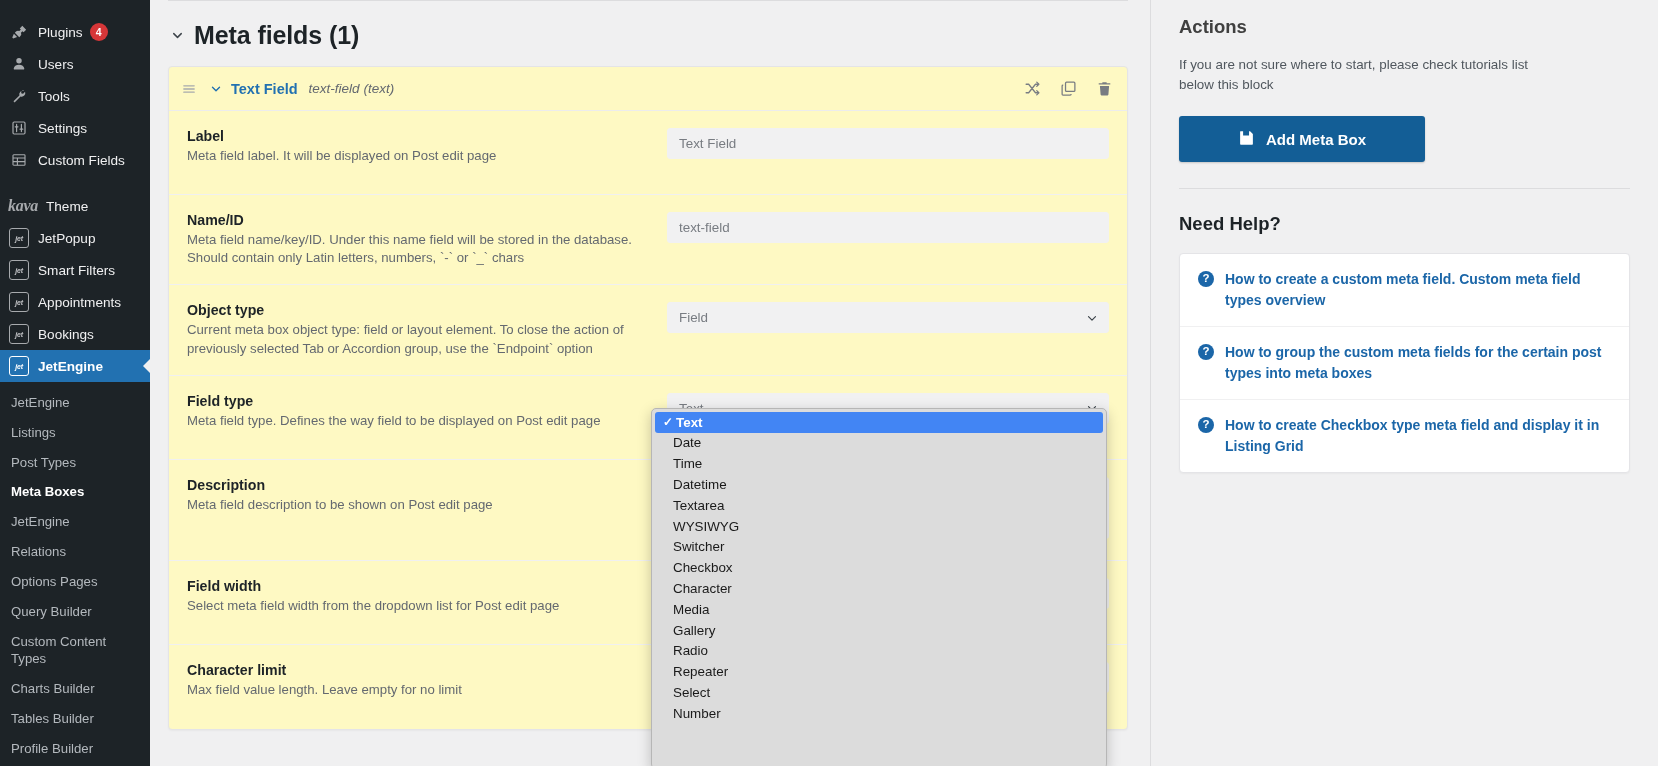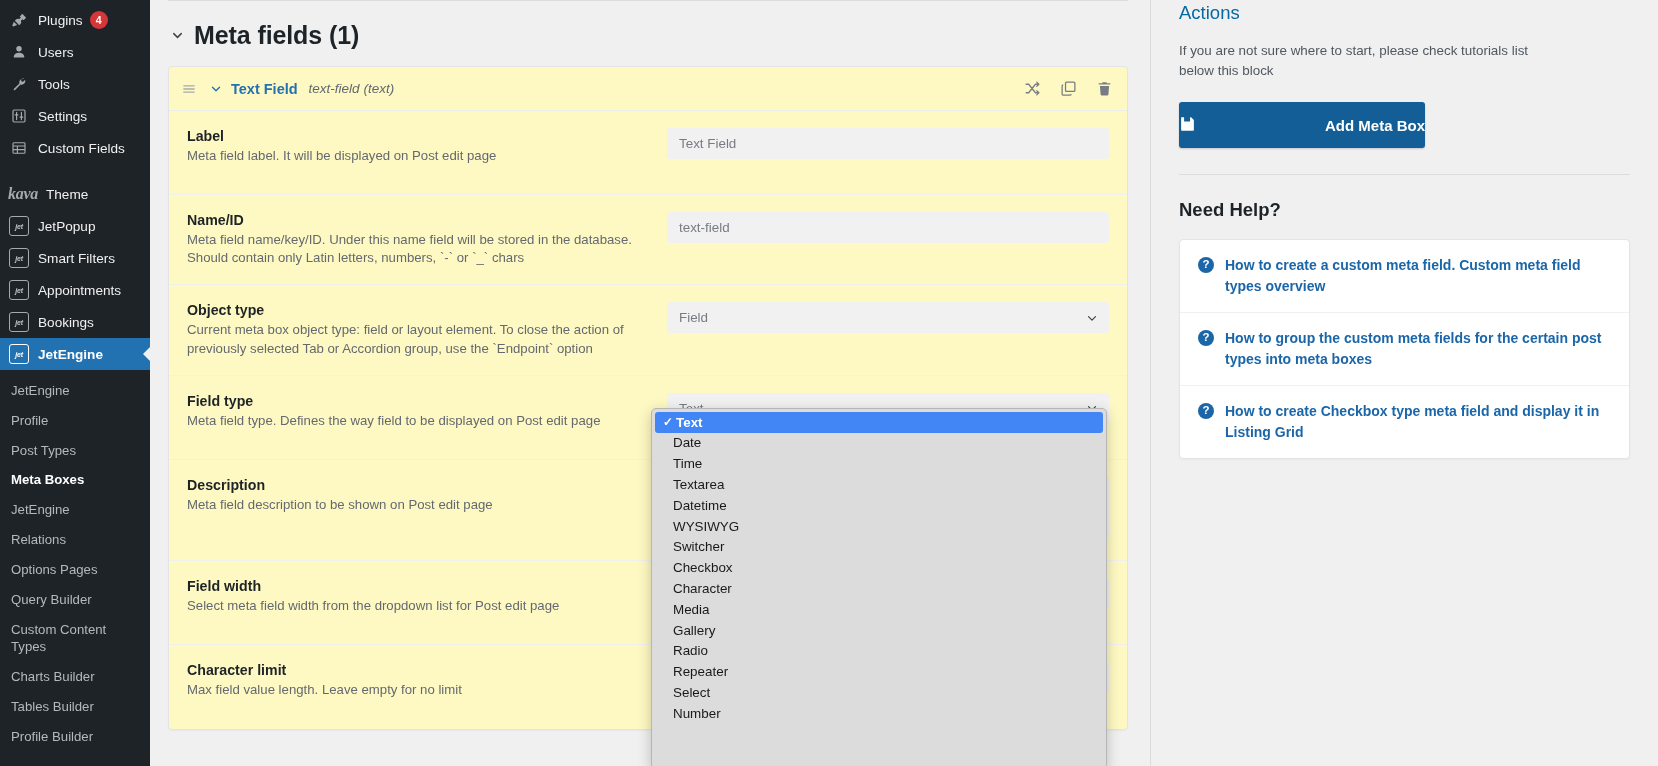--- a/index.html
+++ b/index.html
@@ -9,21 +9,21 @@
     font-family: "Liberation Sans", sans-serif;
     background: #f0f0f1;
   }
   .app { display: flex; width: 1658px; height: 766px; position: relative; }
 
   
   .sidebar {
     width: 150px; flex: 0 0 150px;
     background: #1d2327;
     color: #f0f0f1;
-    padding-top: 0px;
+    padding-top: 12px;
     position: relative;
     overflow: hidden;
   }
   .menu-top { padding-top: 4px; }
   .menu-item {
     display: flex; align-items: center;
     height: 32px;
     padding: 0 10px 0 9px;
     color: #f0f0f1;
     font-size: 13.6px;
@@ -213,37 +213,37 @@
 
   
   .rightbar {
     width: 508px; flex: 0 0 508px;
     background: #f0f0f1;
     border-left: 1px solid #dcdcde;
     padding: 0 28px 0 28px;
     position: relative;
   }
   .rb-title {
-    font-size: 18.5px; font-weight: 400; color: #0369a1;
-    padding-top: 2px;
+    font-size: 18.5px; font-weight: 700; color: #404040;
+    padding-top: 16px;
   }
   .rb-text {
     font-size: 13.4px; color: #50575e;
     line-height: 1.5;
     margin-top: 17px;
     max-width: 385px;
   }
   .add-btn {
     margin-top: 21px;
     width: 246px; height: 46px;
     background: #135e96;
     border: none; border-radius: 3px;
     color: #fff;
     font-size: 15px; font-weight: 700;
-    display: flex; align-items: center; justify-content: space-between;
+    display: flex; align-items: center; justify-content: center;
     gap: 11px;
     cursor: pointer;
     box-shadow: 0 1px 2px rgba(0,0,0,.18);
     font-family: "Liberation Sans", sans-serif;
   }
   .rb-divider { height: 1px; background: #dcdcde; margin: 26px 0 0 0; }
   .rb-title2 {
     font-size: 18.5px; font-weight: 700; color: #1d2327;
     margin-top: 24px;
   }
@@ -367,21 +367,21 @@
       <div class="menu-item active">
         <span class="mi-ico">
             <span class="jet-ico">jet</span>
           </span>
         <span>JetEngine</span>
       </div>
     </div>
 
     <div class="submenu">
       <div class="sub-item">JetEngine</div>
-      <div class="sub-item">Profile</div>
+      <div class="sub-item">Listings</div>
       <div class="sub-item">Post Types</div>
       <div class="sub-item current">Meta Boxes</div>
       <div class="sub-item">JetEngine</div>
       <div class="sub-item">Relations</div>
       <div class="sub-item">Options Pages</div>
       <div class="sub-item">Query Builder</div>
       <div class="sub-item">Custom Content Types</div>
       <div class="sub-item">Charts Builder</div>
       <div class="sub-item">Tables Builder</div>
       <div class="sub-item">Profile Builder</div>
@@ -537,25 +537,25 @@
       <div class="opt">
         <span class="ck">✓</span>
         <span class="olabel">Date</span>
       </div>
       <div class="opt">
         <span class="ck">✓</span>
         <span class="olabel">Time</span>
       </div>
       <div class="opt">
         <span class="ck">✓</span>
+        <span class="olabel">Datetime</span>
+      </div>
+      <div class="opt">
+        <span class="ck">✓</span>
         <span class="olabel">Textarea</span>
-      </div>
-      <div class="opt">
-        <span class="ck">✓</span>
-        <span class="olabel">Datetime</span>
       </div>
       <div class="opt">
         <span class="ck">✓</span>
         <span class="olabel">WYSIWYG</span>
       </div>
       <div class="opt">
         <span class="ck">✓</span>
         <span class="olabel">Switcher</span>
       </div>
       <div class="opt">

